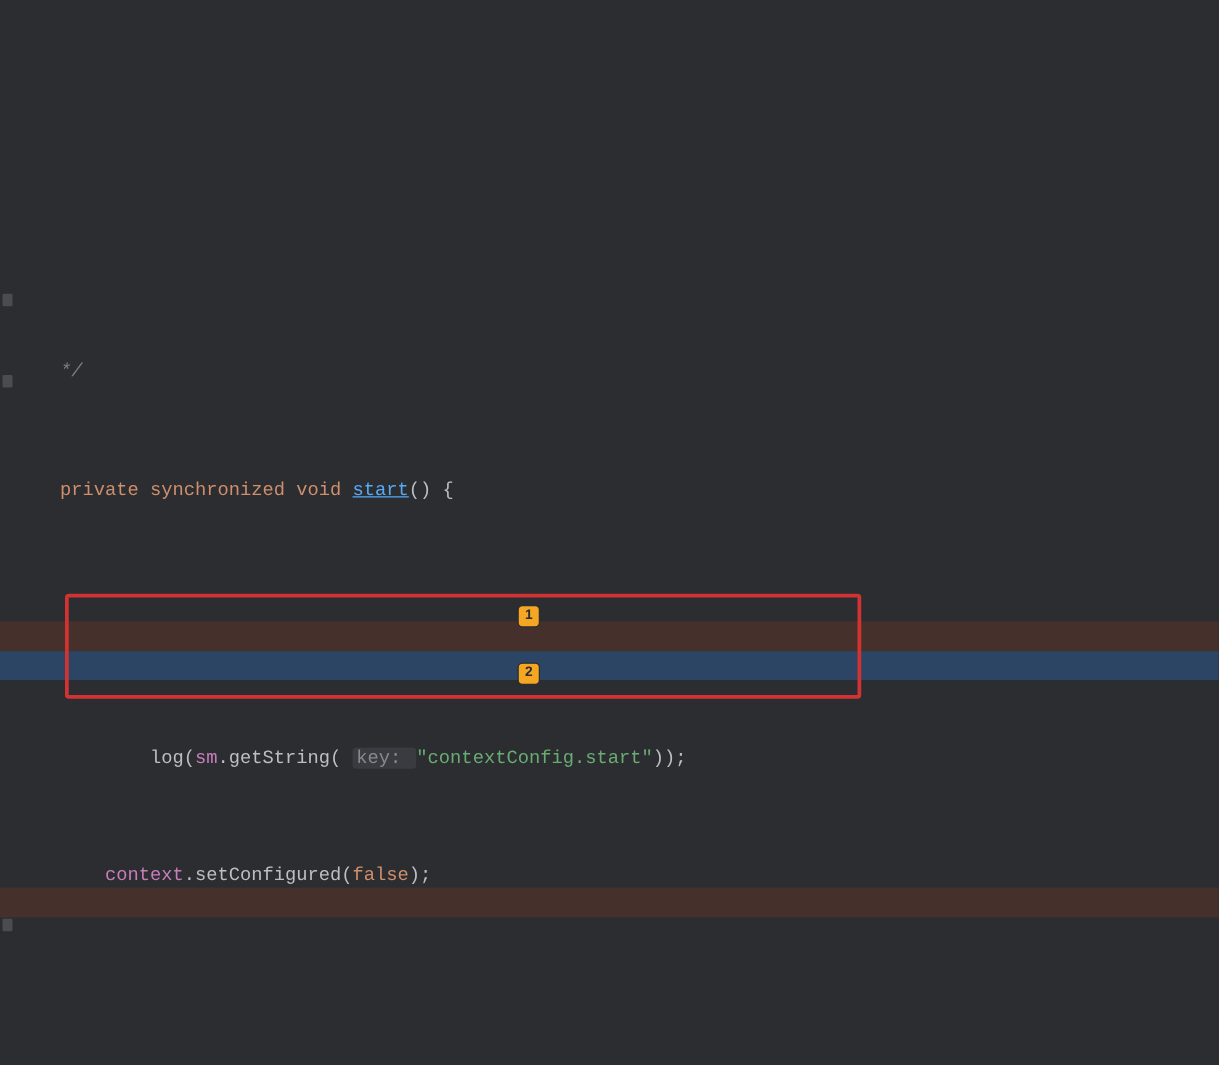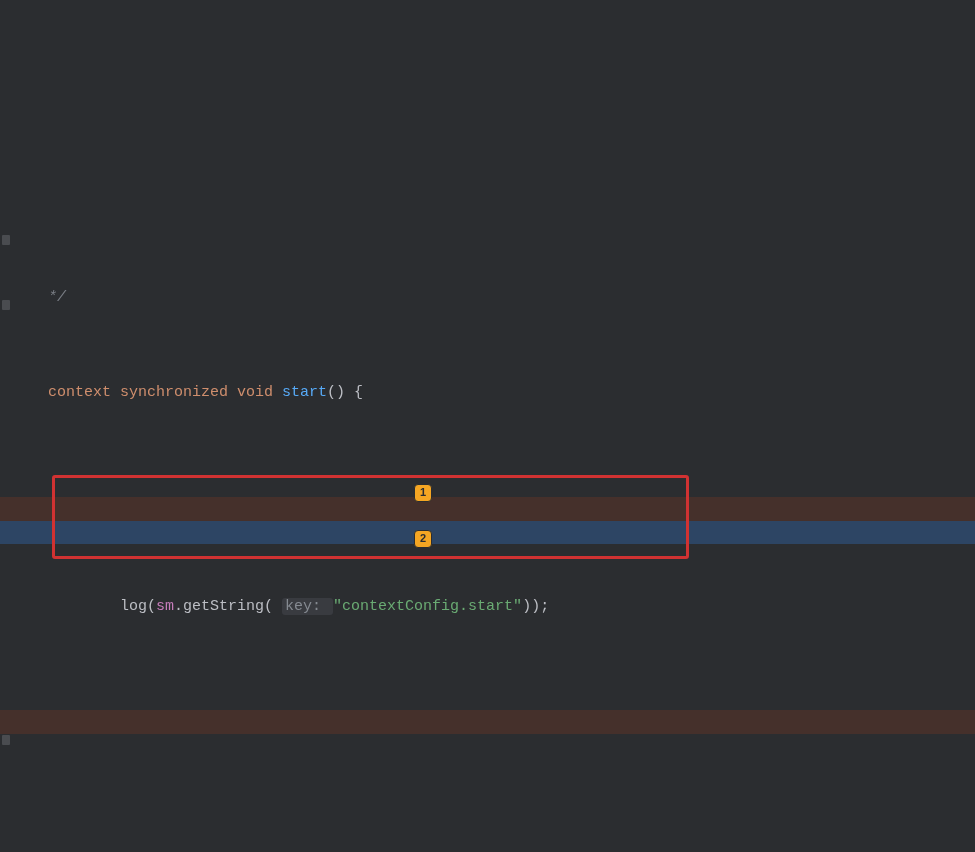--- a/index.html
+++ b/index.html
@@ -49,21 +49,21 @@
     }
     .bg-selected {
       background: #2d4564;
     }
     .bg-error {
       background: #45302b;
     }
     .kw { color: #cf8e6d; }
     .com { color: #7a7e85; font-style: italic; }
     .str { color: #6aab73; }
-    .method { color: #57aaf7; }
+    .method { color: #57aaf7; text-decoration: underline; }
     .member { color: #c77dbb; }
     .hint { color: #7a7e85; font-style: italic; }
     .hintbg { background: #393b40; border-radius: 3px; padding: 0 3px; color: #858a91; font-style: normal;}
     .red-box {
       position: absolute;
       border: 3px solid #d13232;
       border-radius: 3px;
       z-index: 5;
       pointer-events: none;
     }
@@ -105,27 +105,28 @@
   
   <div class="line-bg bg-error" style="top:497px;"></div>
   <div class="line-bg bg-selected" style="top:520.7px;"></div>
   <div class="line-bg bg-error" style="top:710.3px;"></div>
 
   
   <div style="height:2px;"></div>
 
   <div class="line"><span class="line-content"><span class="com">    */</span></span></div>
 
-  <div class="line"><span class="line-content"><span class="kw">    context synchronized void </span><span class="method">start</span><span>() {</span></span></div>
+  <div class="line"><span class="line-content"><span class="kw">    private synchronized void </span><span class="method">start</span><span>() {</span></span></div>
 
   <div class="line"><span class="line-content"></span></div>
 
 
   <div class="line"><span class="line-content"><span>            log(</span><span class="member">sm</span><span>.getString( </span><span class="hintbg">key: </span><span class="str">"contextConfig.start"</span><span>));</span></span></div>
 
+  <div class="line"><span class="line-content"><span>        </span><span class="member">context</span><span>.setConfigured(</span><span class="kw">false</span><span>);</span></span></div>
 
   
 
   
 
   
 
   
 
   

